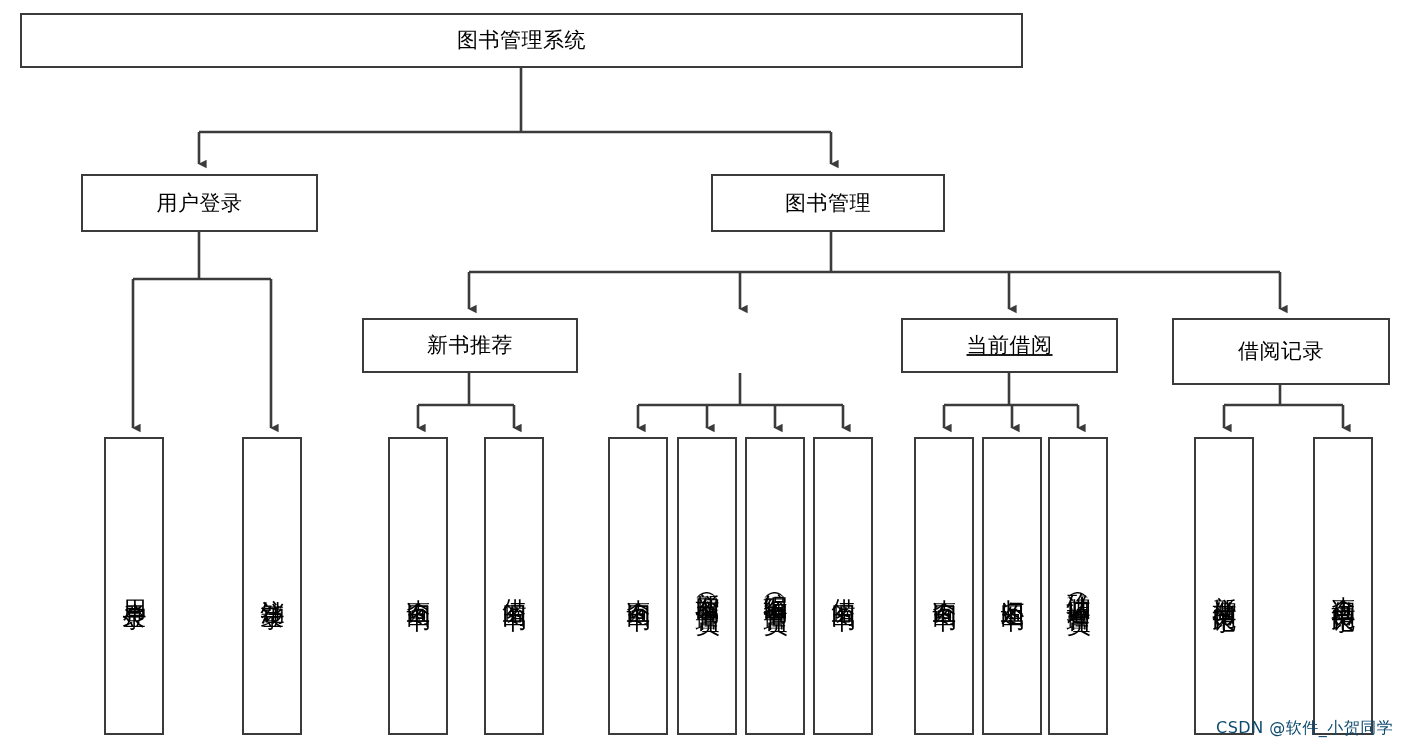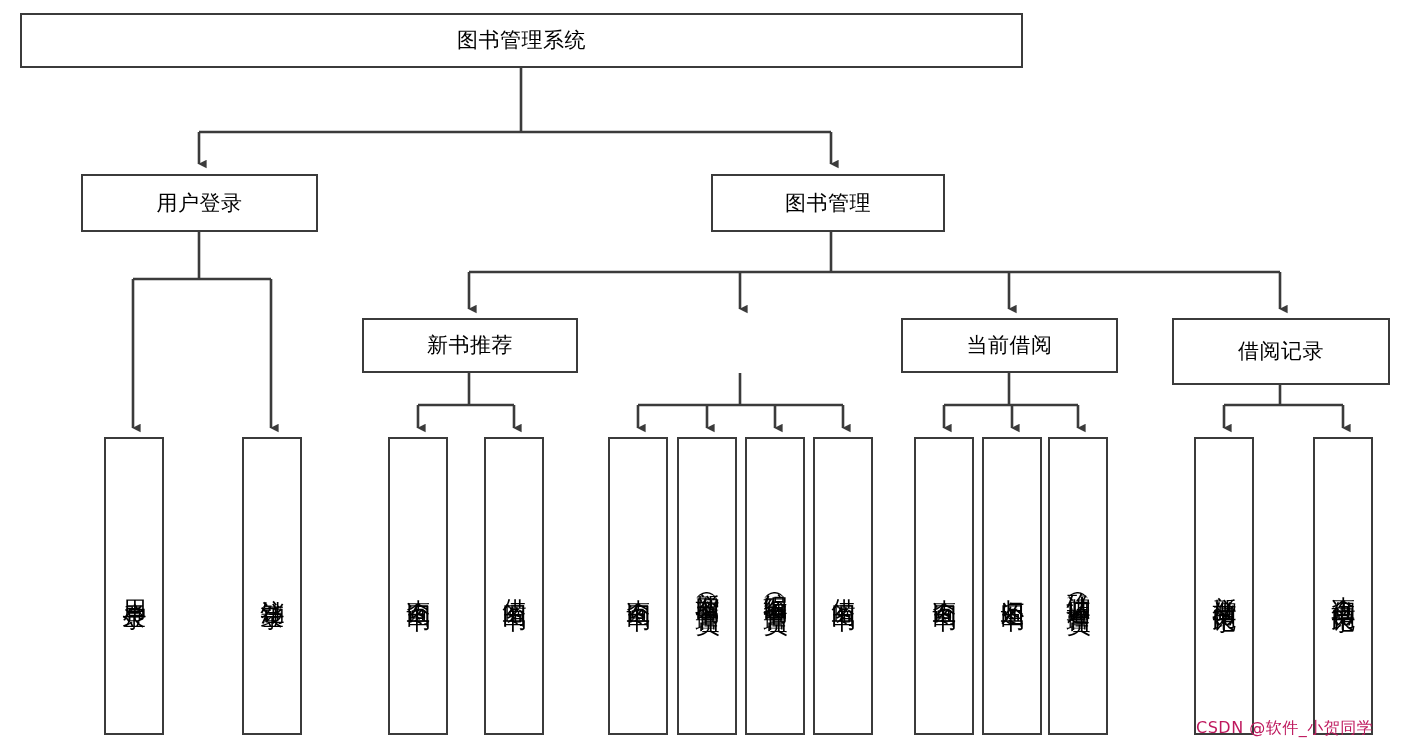--- a/index.html
+++ b/index.html
@@ -65,25 +65,26 @@
     text-orientation: upright;
     font-size: 24px;
     line-height: 1.05;
     letter-spacing: 3px;
     white-space: normal;
     max-height: 100%;
   }
   .watermark {
     position: absolute;
     font-size: 16px;
-    color: #be185d;
+    color: #0c4a6e;
     letter-spacing: 0.5px;
     white-space: nowrap;
     font-family: "DejaVu Sans", "Liberation Sans", sans-serif;
     pointer-events: none;
+    padding-left: 20px;
   }
 </style>
 </head>
 <body>
 
 <div id="diagram-root">
 
   <svg class="diagram-canvas" viewBox="0 0 1405 747">
     <defs>
       <marker id="arrowhead" markerWidth="9" markerHeight="9" refX="4.2" refY="7.6" orient="auto" markerUnits="userSpaceOnUse">
@@ -145,21 +146,21 @@
 
   <div class="node-box node-h" style="left:711px; top:174px; width:234px; height:58px;">
     <span class="node-label">图书管理</span>
   </div>
 
   <div class="node-box node-h" style="left:362px; top:318px; width:216px; height:55px;">
     <span class="node-label">新书推荐</span>
   </div>
 
 
-  <div class="node-box node-h" style="left:901px; top:318px; width:217px; height:55px;">
+  <div class="node-box node-h" style="left:901px; top:318px; width:217px; height:55px;text-decoration:underline;">
     <span class="node-label">当前借阅</span>
   </div>
 
   <div class="node-box node-h" style="left:1172px; top:318px; width:218px; height:67px;">
     <span class="node-label">借阅记录</span>
   </div>
 
   <div class="node-box node-v" style="left:104px; top:437px; width:60px; height:298px;">
     <span class="node-label">用户登录</span>
   </div>

